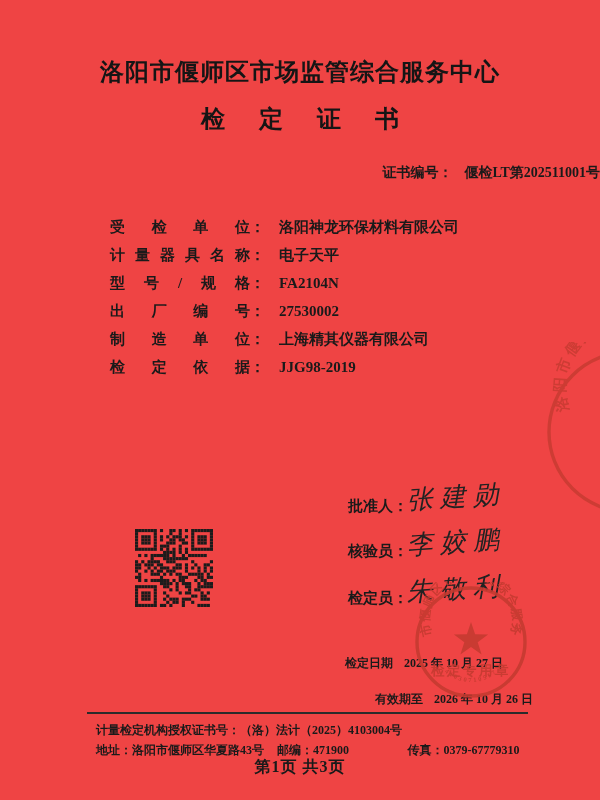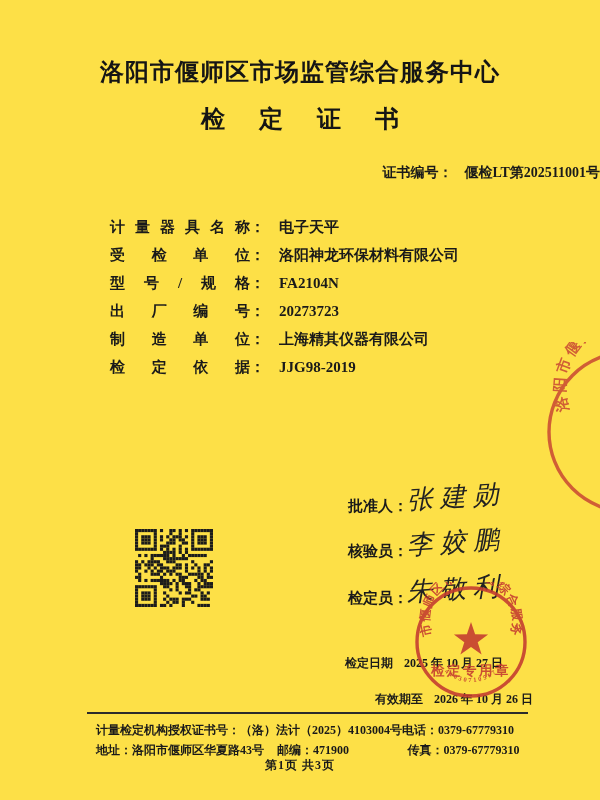--- a/index.html
+++ b/index.html
@@ -1,17 +1,17 @@
 <!DOCTYPE html>
 <html><head>
 <meta charset="utf-8">
 <style>
   html,body { margin:0; padding:0; background:#ffffff; }
   .page {
-    position:relative; width:600px; height:800px; background:#fde047;
+    position:relative; width:600px; height:800px; background:#ef4444;
     overflow:hidden; font-family:"Liberation Serif","DejaVu Serif",serif;
     color:#1a1a1a;
   }
   
   .org-name {
     position:absolute; top:56px; left:0; width:100%; text-align:center;
     font-size:24px; font-weight:bold; letter-spacing:1px; color:#151515;
   }
   .doc-title {
     position:absolute; top:103px; left:0; width:100%; text-align:center;
@@ -47,46 +47,46 @@
   
   .rule { position:absolute; left:87px; top:712px; width:441px; height:2px; background:#2b2b2b; }
   .footer { position:absolute; left:88px; top:720px; width:440px; font-size:12px; font-weight:bold;margin-left:8px; }
   .fline { display:flex; line-height:20px; white-space:nowrap; }
   .fl-wide { flex:1 1 auto; }
   .fl-c1 { width:190px; }
   .fl-c2 { width:137px; }
   .fl-c3 { width:135px; }
   .page-indicator {
     position:absolute; top:757px; left:0; width:100%; text-align:center;
-    font-size:12px; font-weight:bold; letter-spacing:1px;
+    font-size:16px; font-weight:bold; letter-spacing:1px;
   }
 </style>
 </head>
 <body>
 
 <div class="page">
 
   <div class="org-name">洛阳市偃师区市场监管综合服务中心</div>
   <div class="doc-title">检 定 证 书</div>
   <div class="cert-line">
     <span>证书编号：</span><span class="gap"></span><span>偃检LT第202511001号</span>
   </div>
 
   <div class="fields">
     <div class="field-row">
+      <span class="flabel">受检单位</span><span class="colon">：</span><span class="fvalue">洛阳神龙环保材料有限公司</span>
+    </div>
+    <div class="field-row">
       <span class="flabel">计量器具名称</span><span class="colon">：</span><span class="fvalue">电子天平</span>
     </div>
     <div class="field-row">
-      <span class="flabel">受检单位</span><span class="colon">：</span><span class="fvalue">洛阳神龙环保材料有限公司</span>
-    </div>
-    <div class="field-row">
       <span class="flabel">型号/规格</span><span class="colon">：</span><span class="fvalue">FA2104N</span>
     </div>
     <div class="field-row">
-      <span class="flabel">出厂编号</span><span class="colon">：</span><span class="fvalue">20273723</span>
+      <span class="flabel">出厂编号</span><span class="colon">：</span><span class="fvalue">27530002</span>
     </div>
     <div class="field-row">
       <span class="flabel">制造单位</span><span class="colon">：</span><span class="fvalue">上海精其仪器有限公司</span>
     </div>
     <div class="field-row">
       <span class="flabel">检定依据</span><span class="colon">：</span><span class="fvalue">JJG98-2019</span>
     </div>
   </div>
 
   <svg class="qr" id="qr" viewBox="0 0 75 75" xmlns="http://www.w3.org/2000/svg">
@@ -450,21 +450,20 @@
     <text font-size="15" fill="#c43a30" font-weight="bold" letter-spacing="3">
       <textPath href="#edgeArc" startOffset="0%">洛阳市偃师区市场监管综合服务中心</textPath>
     </text>
   </svg>
 
   <div class="rule"></div>
 
   <div class="footer">
     <div class="fline">
       <span class="fl-wide">计量检定机构授权证书号：（洛）法计（2025）4103004号</span>
-      <span class="fl-c3">电话：0379-67779310</span>
     </div>
     <div class="fline">
       <span class="fl-c1">地址：洛阳市偃师区华夏路43号</span>
       <span class="fl-c2">邮编：471900</span>
       <span class="fl-c3">传真：0379-67779310</span>
     </div>
   </div>
 
   <div class="page-indicator">第1页  共3页</div>
 

